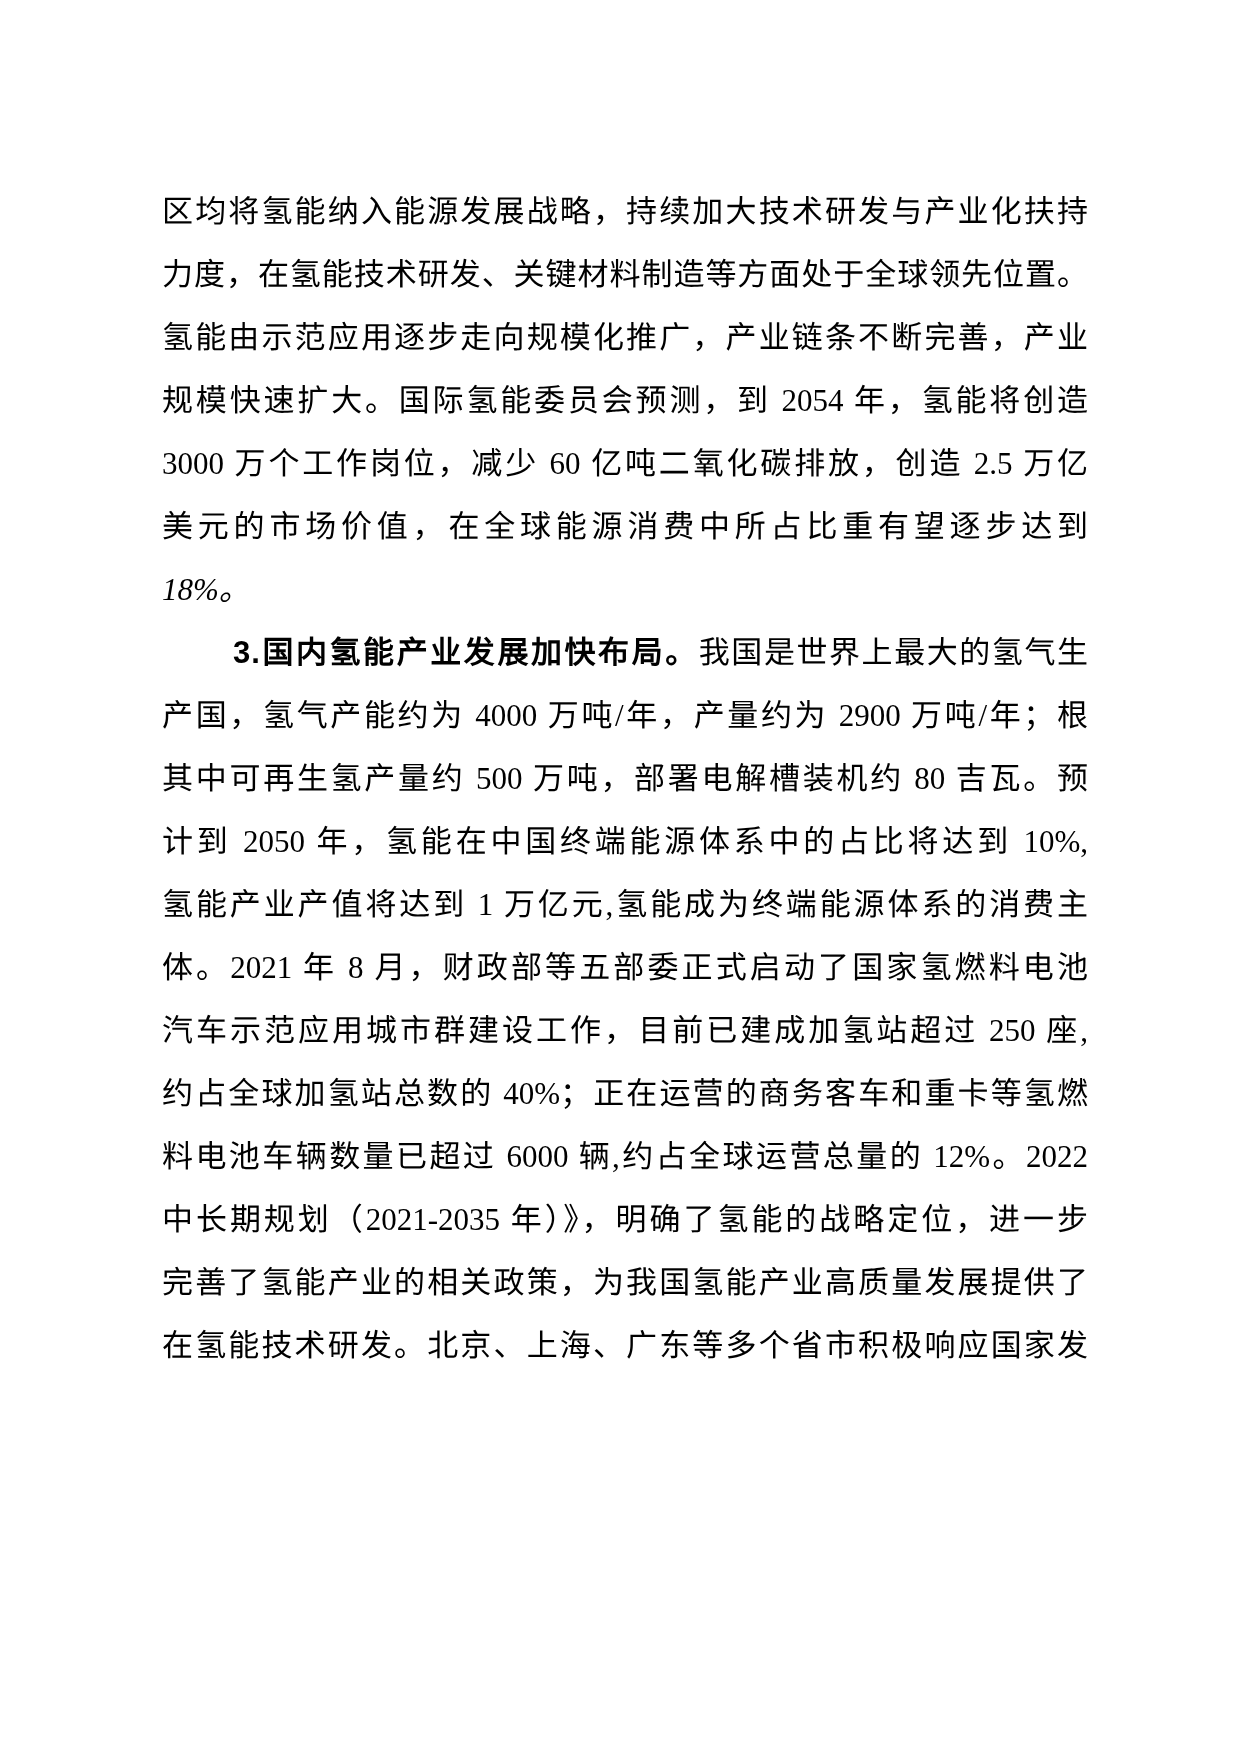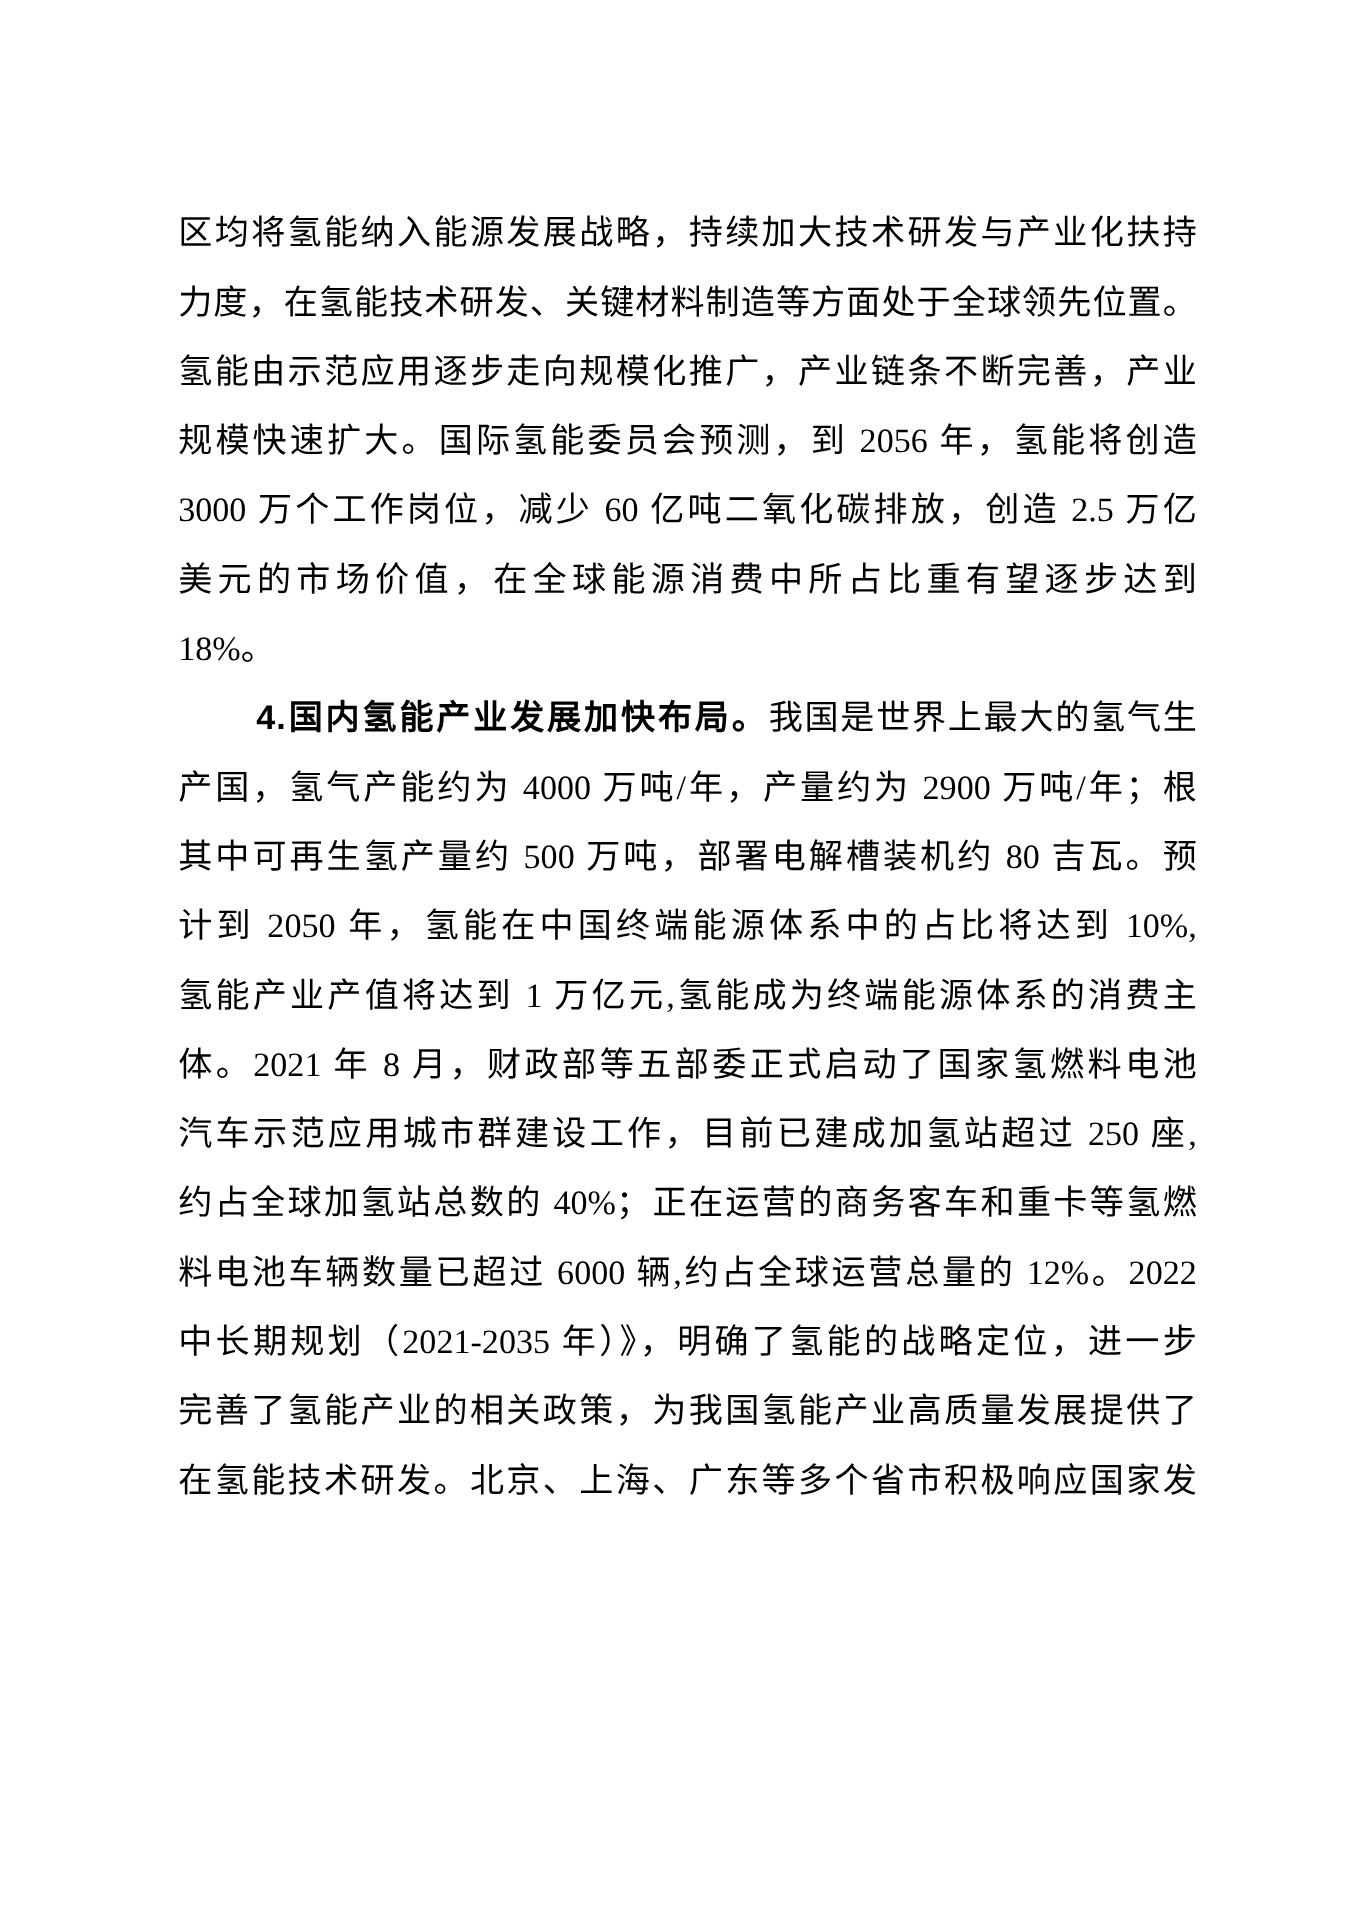--- a/index.html
+++ b/index.html
@@ -32,20 +32,21 @@
     text-align: justify;
     text-align-last: justify;
     text-justify: inter-character;
     height: 63px;
     overflow: hidden;
     white-space: normal;
   }
   .line.no-justify {
     text-align: left;
     text-align-last: left;
+    font-style: italic;
   }
   .line.indent {
     text-indent: 71px;
   }
   .seg {
     font-weight: normal;
   }
   .seg-bold {
     font-weight: bold;
     font-family: "Liberation Sans", "DejaVu Sans", sans-serif;
@@ -54,27 +55,27 @@
 </style>
 </head>
 <body>
 
 <div class="page">
   <div class="text-block">
       <div class="para">
         <div class="line"><span class="seg">区均将氢能纳入能源发展战略，持续加大技术研发与产业化扶持</span></div>
         <div class="line"><span class="seg">力度，在氢能技术研发、关键材料制造等方面处于全球领先位置。</span></div>
         <div class="line"><span class="seg">氢能由示范应用逐步走向规模化推广，产业链条不断完善，产业</span></div>
-        <div class="line"><span class="seg">规模快速扩大。国际氢能委员会预测，到 2056 年，氢能将创造</span></div>
+        <div class="line"><span class="seg">规模快速扩大。国际氢能委员会预测，到 2054 年，氢能将创造</span></div>
         <div class="line"><span class="seg">3000 万个工作岗位，减少 60 亿吨二氧化碳排放，创造 2.5 万亿</span></div>
         <div class="line"><span class="seg">美元的市场价值，在全球能源消费中所占比重有望逐步达到</span></div>
         <div class="line no-justify"><span class="seg">18%。</span></div>
       </div>
       <div class="para">
-        <div class="line indent"><span class="seg seg-bold">4.国内氢能产业发展加快布局。</span><span class="seg">我国是世界上最大的氢气生</span></div>
+        <div class="line indent"><span class="seg seg-bold">3.国内氢能产业发展加快布局。</span><span class="seg">我国是世界上最大的氢气生</span></div>
         <div class="line"><span class="seg">产国，氢气产能约为 4000 万吨/年，产量约为 2900 万吨/年；根</span></div>
         <div class="line"><span class="seg">其中可再生氢产量约 500 万吨，部署电解槽装机约 80 吉瓦。预</span></div>
         <div class="line"><span class="seg">计到 2050 年，氢能在中国终端能源体系中的占比将达到 10%,</span></div>
         <div class="line"><span class="seg">氢能产业产值将达到 1 万亿元,氢能成为终端能源体系的消费主</span></div>
         <div class="line"><span class="seg">体。2021 年 8 月，财政部等五部委正式启动了国家氢燃料电池</span></div>
         <div class="line"><span class="seg">汽车示范应用城市群建设工作，目前已建成加氢站超过 250 座,</span></div>
         <div class="line"><span class="seg">约占全球加氢站总数的 40%；正在运营的商务客车和重卡等氢燃</span></div>
         <div class="line"><span class="seg">料电池车辆数量已超过 6000 辆,约占全球运营总量的 12%。2022</span></div>
         <div class="line"><span class="seg">中长期规划（2021-2035 年）》，明确了氢能的战略定位，进一步</span></div>
         <div class="line"><span class="seg">完善了氢能产业的相关政策，为我国氢能产业高质量发展提供了</span></div>

